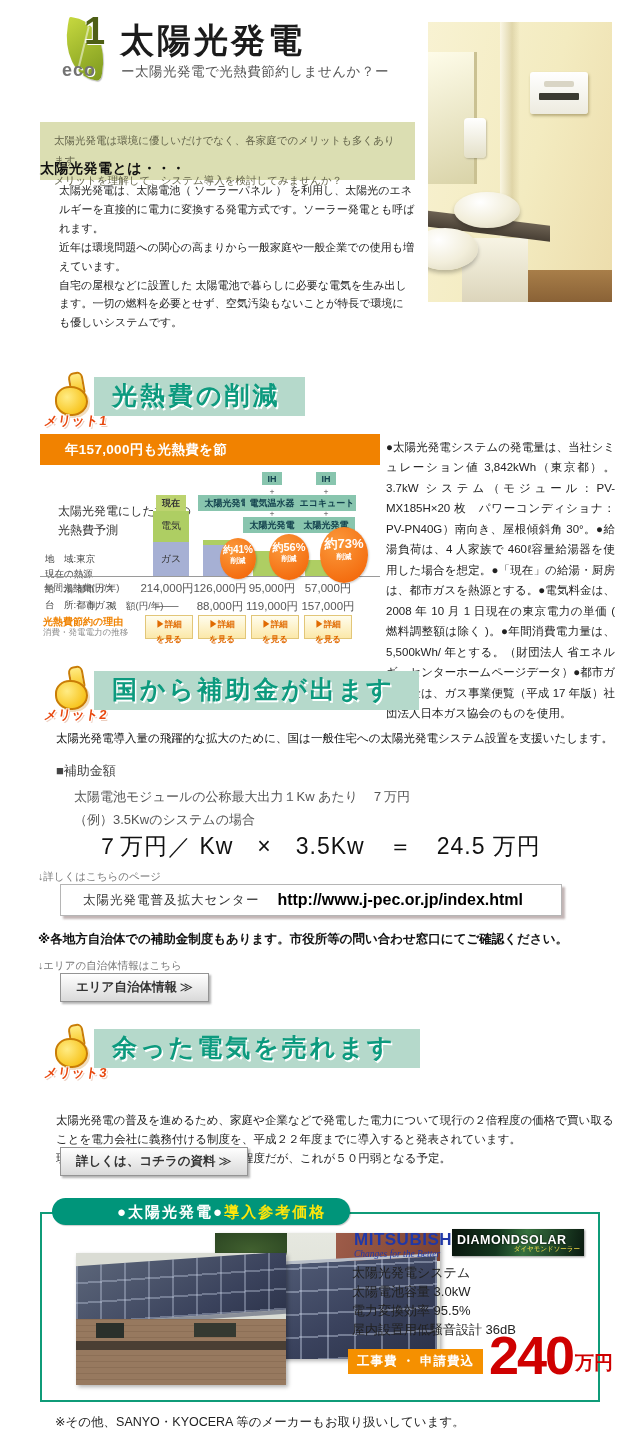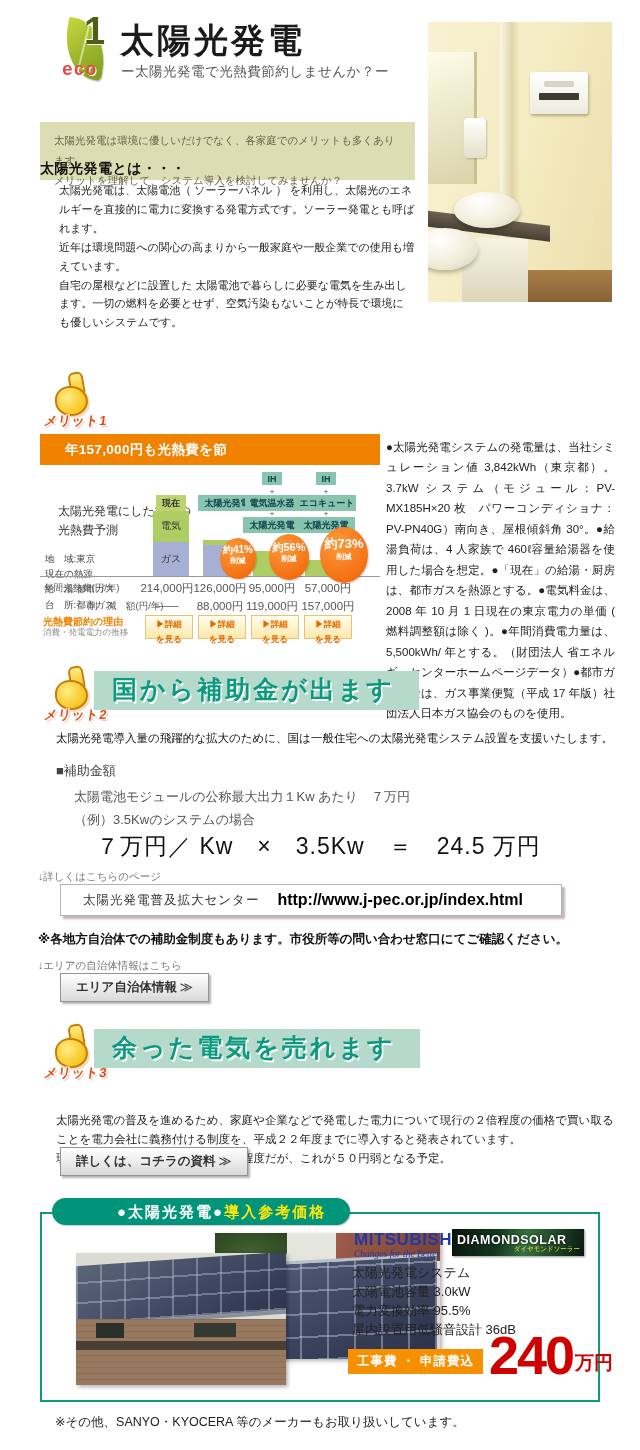--- a/index.html
+++ b/index.html
@@ -9,22 +9,22 @@
   .pre{white-space:pre-line;margin-top:28px;}
 
   
   .leaf-wrap{left:58px;top:16px;width:62px;height:72px;}
   .leaf-shape{position:absolute;left:6px;top:4px;width:42px;height:58px;
      background:linear-gradient(135deg,#c6d83f 0%,#9db52c 55%,#7e9a1f 100%);
      border-radius:4% 85% 10% 85%;transform:rotate(10deg);box-shadow:1px 1px 1px rgba(0,0,0,.25);}
   .leaf-vein{position:absolute;left:24px;top:10px;width:2px;height:48px;background:rgba(255,255,255,.5);transform:rotate(14deg);}
   .leaf-num{position:absolute;left:26px;top:-6px;font-size:38px;font-weight:bold;color:#4d5e15;
      text-shadow:1px 1px 0 #fff,-1px -1px 0 #fff;}
-  .leaf-eco{position:absolute;left:4px;top:44px;font-size:18px;font-weight:bold;color:#ef4444;
-     letter-spacing:1px;text-shadow:1px 1px 0 #fff;font-family:Liberation Mono, monospace;}
+  .leaf-eco{position:absolute;left:4px;top:44px;font-size:18px;font-weight:bold;color:#737373;
+     letter-spacing:1px;text-shadow:1px 1px 0 #fff;}
   .page-title{left:120px;top:18px;font-size:34px;font-weight:bold;color:#1b1b1b;letter-spacing:3px;}
   .page-subtitle{left:121px;top:63px;font-size:13.5px;color:#555;letter-spacing:0.5px;}
 
   .intro-box{left:40px;top:94px;width:375px;height:58px;background:#dbdeb2;
      font-size:10.5px;line-height:1.9;color:#63634a;padding:9px 10px 0 14px;box-sizing:border-box;}
 
   .about-heading{left:40px;top:160px;font-size:14px;font-weight:bold;color:#111;letter-spacing:0.5px;}
   .about-body{left:59px;top:181px;width:356px;font-size:11px;line-height:1.72;color:#222;}
   .about-body p{margin:0;}
 
@@ -179,20 +179,21 @@
     <div class="bp-sink2"></div>
     <div class="bp-sink1"></div>
   </div>
 
 
   <div class="abs thumb" style="left:52px;top:372px;">
     <div class="thumbdigit"></div>
     <div class="fist"></div>
   </div>
   <div class="abs merit-label" style="left:44px;top:412px;">メリット1</div>
+  <div class="abs merit-band" style="left:94px;top:377px;">光熱費の削減</div>
 
   <div class="abs banner">
     <div class="banner-left">年157,000円も光熱費を節約!</div>
     <div class="banner-right pre">電気をつくって、ムダなく使えるから、
 しっかりエコノミー。</div>
   </div>
 
   <div class="abs chart">
     <div class="chart-title pre">太陽光発電にした場合の
 光熱費予測</div>

